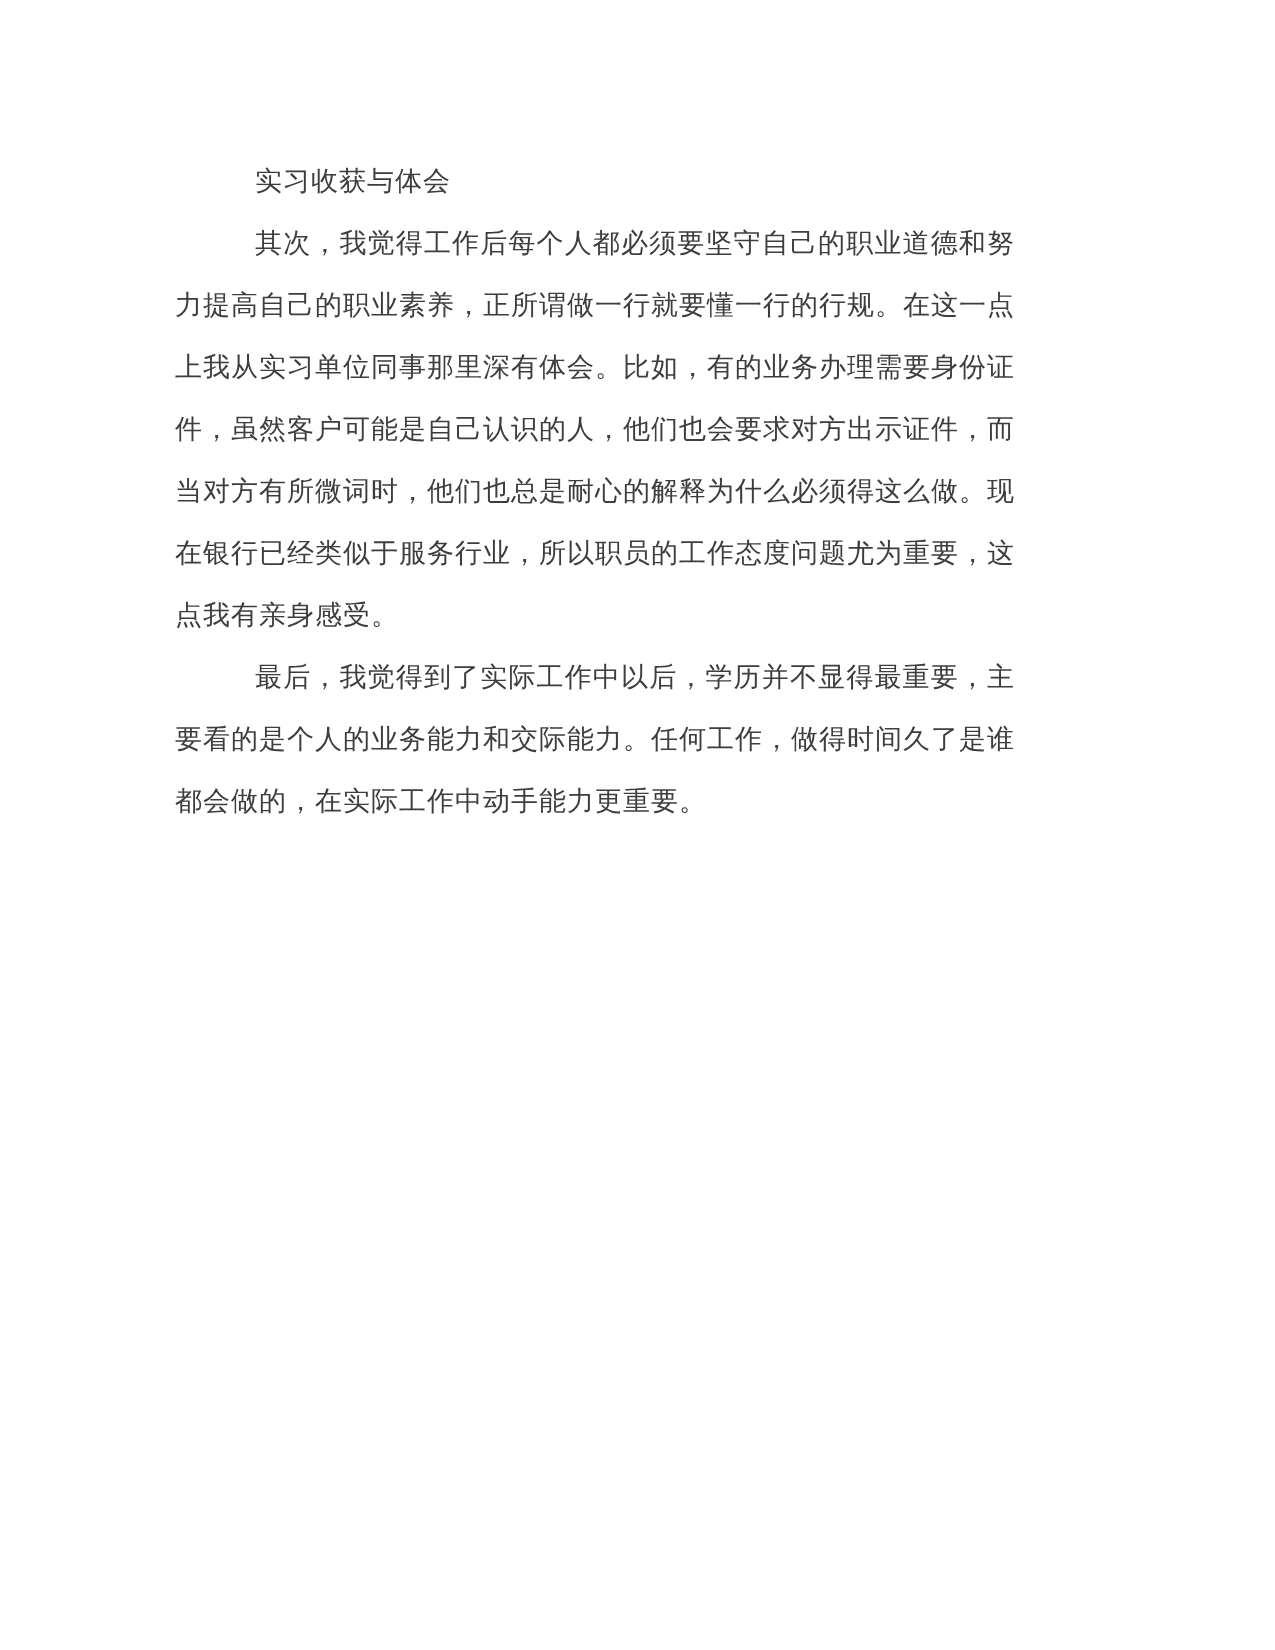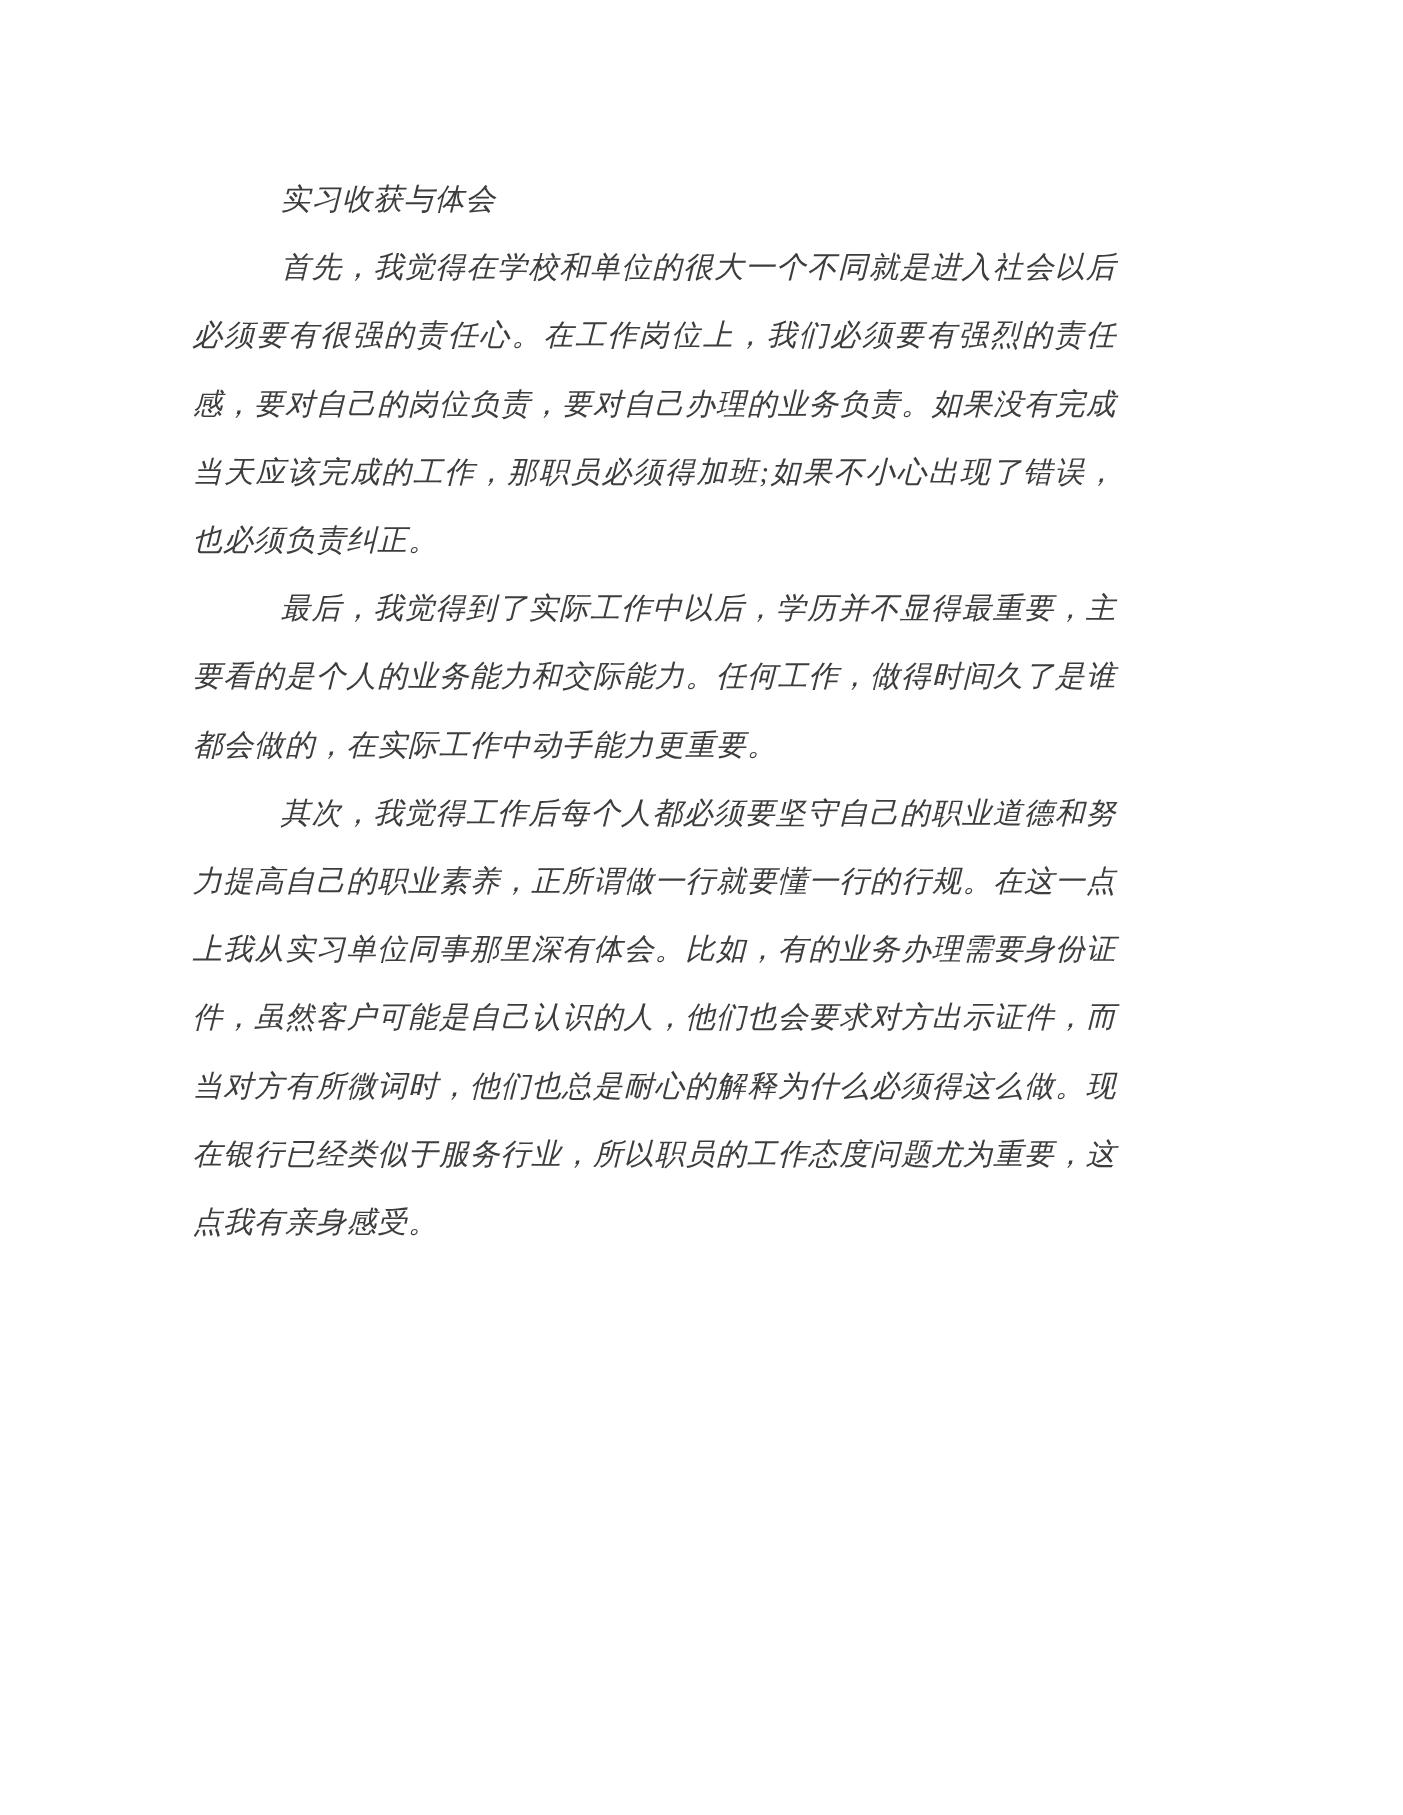--- a/index.html
+++ b/index.html
@@ -18,21 +18,20 @@
     height: 1650px;
     background: #ffffff;
     overflow: hidden;
     box-sizing: border-box;
   }
   .content {
     position: absolute;
     top: 150px;
     left: 175px;
     width: 840px;
-    font-style: italic;
   }
   .para {
     margin: 0;
     padding: 0;
     color: #3d3d3d;
     font-size: 27px;
     line-height: 62px;
     letter-spacing: 1px;
     text-align: justify;
     text-indent: 80px;
@@ -41,17 +40,16 @@
   .para.title-line {
     text-align: left;
   }
 </style>
 </head>
 <body>
 
 <div class="page">
   <div class="content">
     <p class="para title-line">实习收获与体会</p>
-    <p class="para">首先，我觉得在学校和单位的很大一个不同就是进入社会以后必须要有很强的责任心。在工作岗位上，我们必须要有强烈的责任感，要对自己的岗位负责，要对自己办理的业务负责。如果没有完成当天应该完成的工作，那职员必须得加班;如果不小心出现了错误，也必须负责纠正。</p>
+    <p class="para">其次，我觉得工作后每个人都必须要坚守自己的职业道德和努力提高自己的职业素养，正所谓做一行就要懂一行的行规。在这一点上我从实习单位同事那里深有体会。比如，有的业务办理需要身份证件，虽然客户可能是自己认识的人，他们也会要求对方出示证件，而当对方有所微词时，他们也总是耐心的解释为什么必须得这么做。现在银行已经类似于服务行业，所以职员的工作态度问题尤为重要，这点我有亲身感受。</p>
     <p class="para">最后，我觉得到了实际工作中以后，学历并不显得最重要，主要看的是个人的业务能力和交际能力。任何工作，做得时间久了是谁都会做的，在实际工作中动手能力更重要。</p>
-    <p class="para">其次，我觉得工作后每个人都必须要坚守自己的职业道德和努力提高自己的职业素养，正所谓做一行就要懂一行的行规。在这一点上我从实习单位同事那里深有体会。比如，有的业务办理需要身份证件，虽然客户可能是自己认识的人，他们也会要求对方出示证件，而当对方有所微词时，他们也总是耐心的解释为什么必须得这么做。现在银行已经类似于服务行业，所以职员的工作态度问题尤为重要，这点我有亲身感受。</p>
   </div>
 </div>
 
 </body></html>

